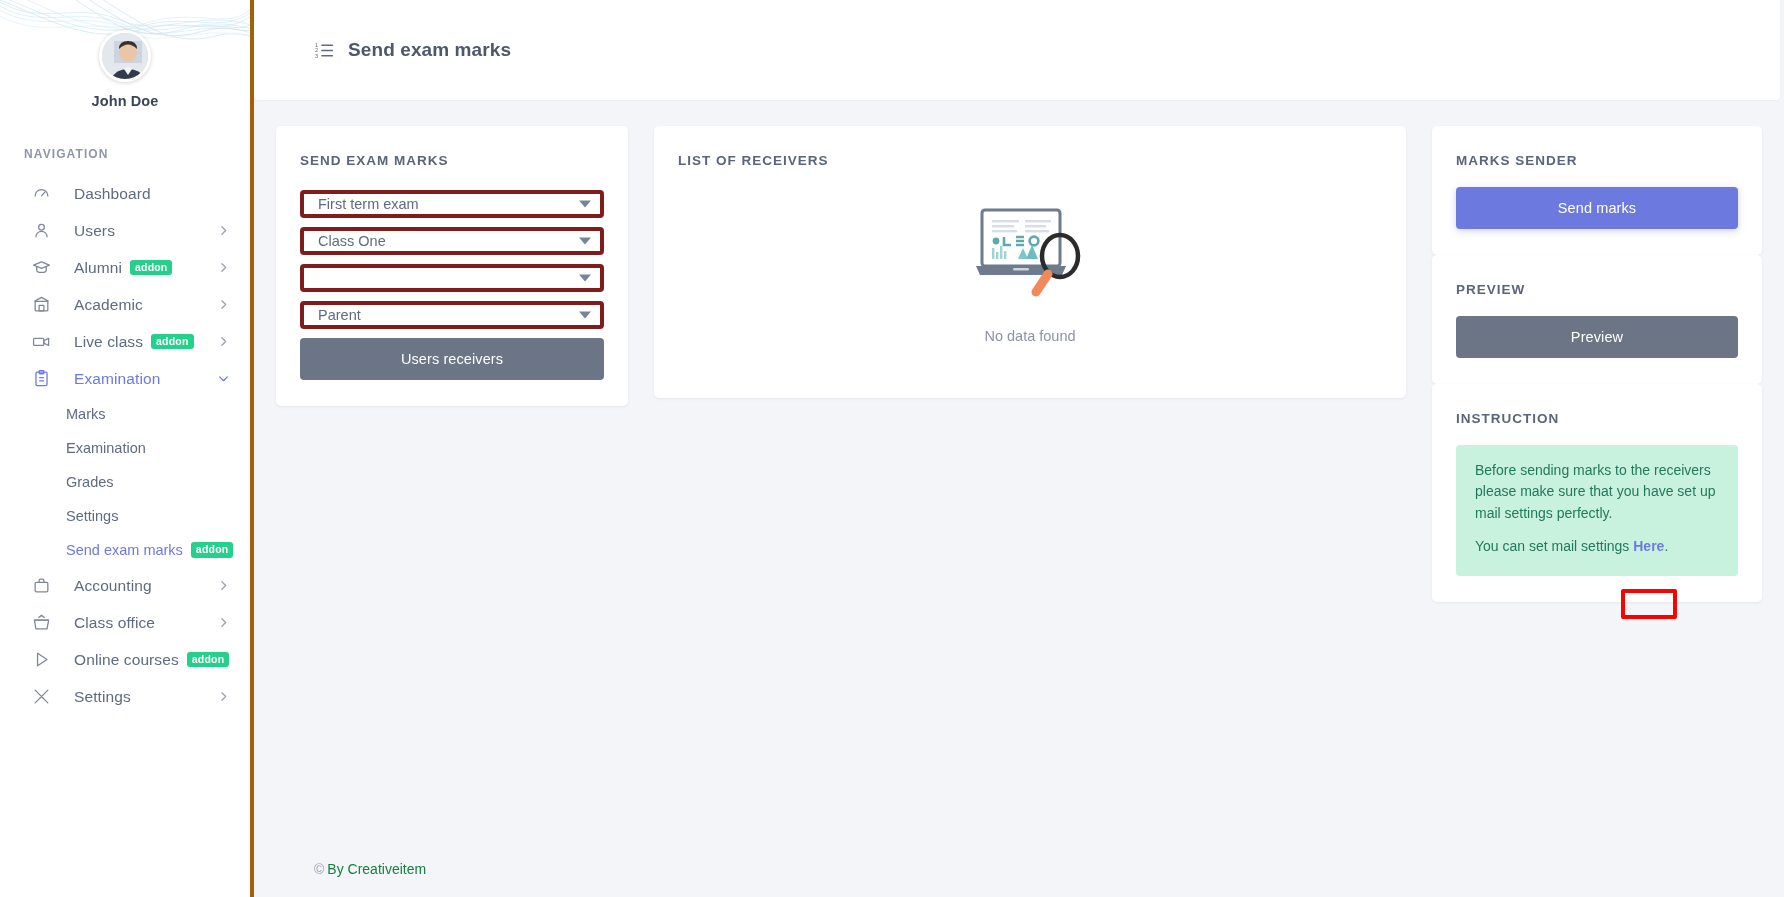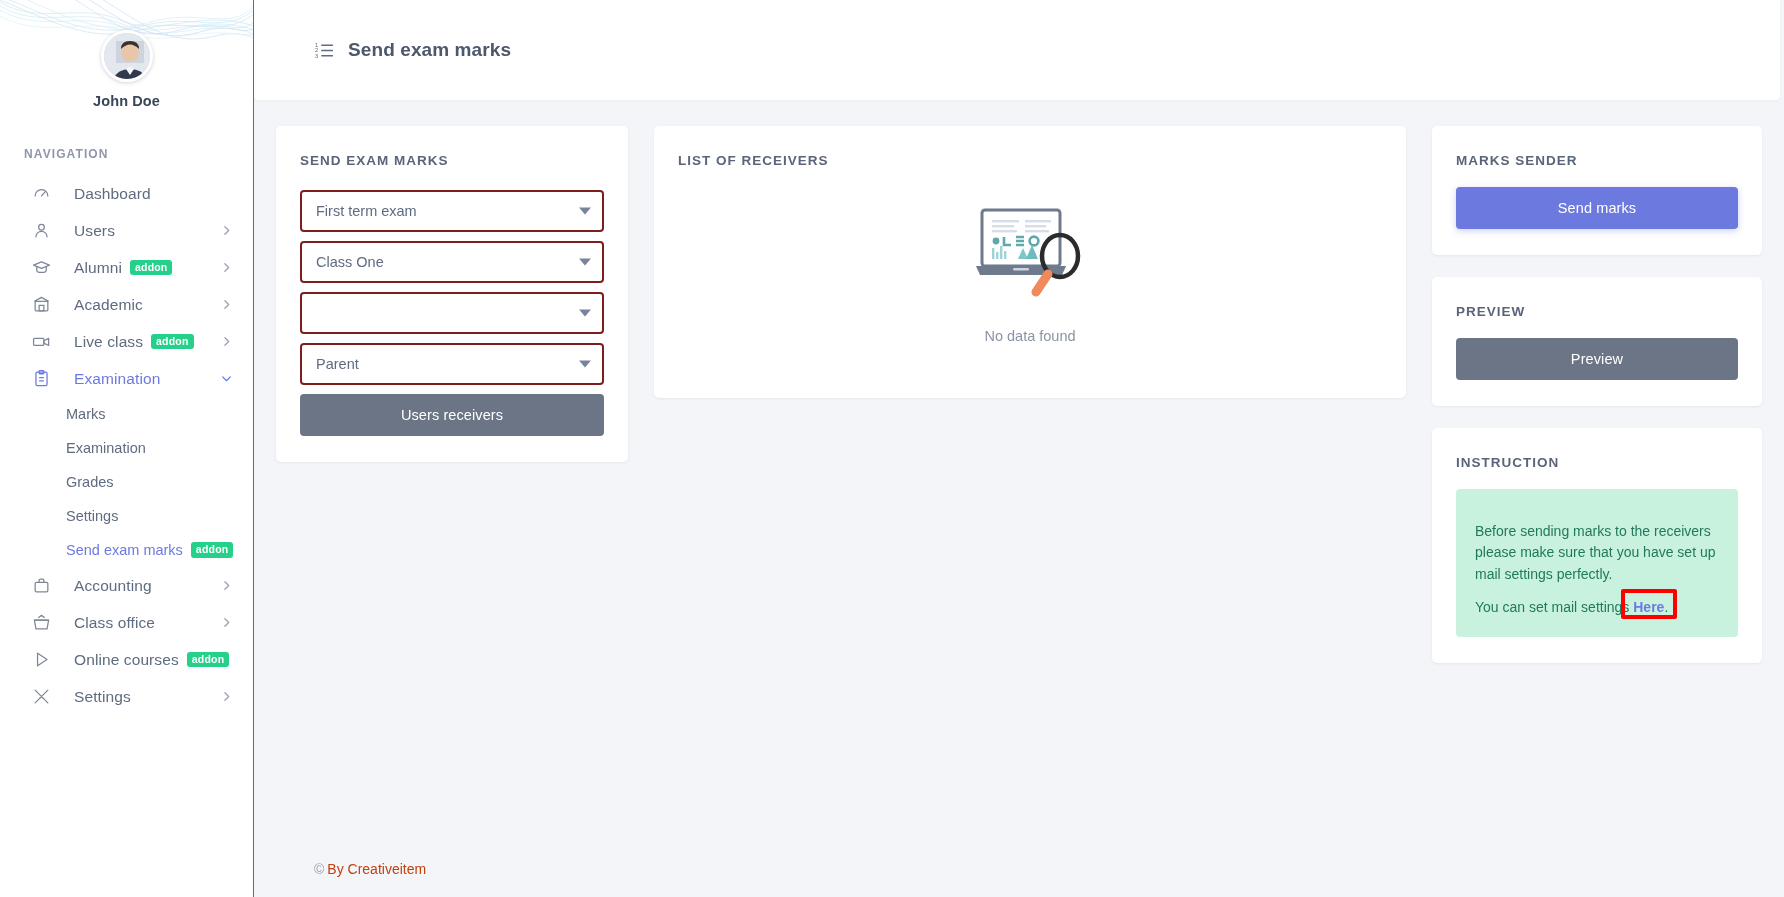--- a/index.html
+++ b/index.html
@@ -8,21 +8,21 @@
     font-family: "Liberation Sans", sans-serif;
     background: #f4f5f9;
     overflow: hidden;
   }
   .app { display: flex; width: 1784px; height: 897px; position: relative; }
 
   
   .sidebar {
     width: 254px; height: 897px; background: #ffffff;
     flex: 0 0 254px; position: relative; overflow: hidden;
-    border-right: 1px solid #a16207;
+    border-right: 4px solid #a16207;
   }
   .sidebar-deco { position: absolute; top: 0; left: 0; width: 254px; height: 62px; pointer-events: none; }
   .profile { position: relative; padding-top: 30px; text-align: center; }
   .avatar {
     width: 52px; height: 52px; border-radius: 50%;
     margin: 0 auto; overflow: hidden; background: #cfd6e0;
     border: 3px solid #ffffff; box-shadow: 0 1px 4px rgba(0,0,0,.18);
     position: relative;
   }
   .avatar svg { display: block; }
@@ -81,22 +81,22 @@
   .card-title {
     font-size: 13.5px; font-weight: bold; color: #5b6579;
     letter-spacing: 1.0px; padding: 27px 0 0 24px;
   }
 
   .col-left { flex: 0 0 352px; }
   .form-body { padding: 22px 24px 26px 24px; }
   .select-wrap { position: relative; margin-bottom: 9px; }
   select.form-select {
     appearance: none; -webkit-appearance: none;
-    width: 100%; height: 42px; padding: 0 34px 0 14px;
-    border: 2px solid #7f1d1d; border-radius: 4px; background: #ffffff;
+    width: 100%; height: 28px; padding: 0 34px 0 14px;
+    border: 4px solid #7f1d1d; border-radius: 4px; background: #ffffff;
     font-size: 14.5px; color: #5f6b80; font-family: "Liberation Sans", sans-serif;
     cursor: pointer; outline: none;
   }
   .select-caret {
     position: absolute; right: 13px; top: 50%; transform: translateY(-50%);
     width: 0; height: 0; border-left: 6px solid transparent;
     border-right: 6px solid transparent; border-top: 7px solid #78849b;
     pointer-events: none;
   }
   .btn {
@@ -105,34 +105,34 @@
     font-family: "Liberation Sans", sans-serif; letter-spacing: .1px;
   }
   .btn-secondary { background: #6b7585; }
   .btn-primary { background: #6c7ae0; box-shadow: 0 2px 7px rgba(108,122,224,.35); }
   .btn-show { margin-top: 8px; }
 
   .col-mid { flex: 1 1 auto; }
   .empty-state { padding: 30px 0 54px; display: flex; flex-direction: column; align-items: center; }
   .empty-text { margin-top: 16px; font-size: 14.5px; color: #8b93a5; }
 
-  .col-right { flex: 0 0 330px; display: flex; flex-direction: column; gap: 22px; }
+  .col-right { flex: 0 0 330px; display: flex; flex-direction: column; }
   .right-body { padding: 19px 24px 26px 24px; }
   .instruction-box {
-    background: #c9f2de; border-radius: 4px; padding: 32px 19px 19px 19px;
+    background: #c9f2de; border-radius: 4px; padding: 15px 19px 19px 19px;
     color: #21795b; font-size: 14px; line-height: 1.52;
   }
   .instruction-box p.second { margin-top: 12px; }
   .link-here { color: #6c7ae0; font-weight: bold; text-decoration: none; }
 
   .footer {
     flex: 0 0 56px; display: flex; align-items: center;
     padding-left: 60px; font-size: 14px;
   }
-  .footer-text { color: #c2410c; }
+  .footer-text { color: #15803d; }
   .footer-copy { color: #9aa2b3; margin-right: 3px; }
 
   .annot-box {
     position: absolute; border: 4px solid #ff0000; border-radius: 2px;
     pointer-events: none;
   }
 </style>
 </head>
 <body>
 

